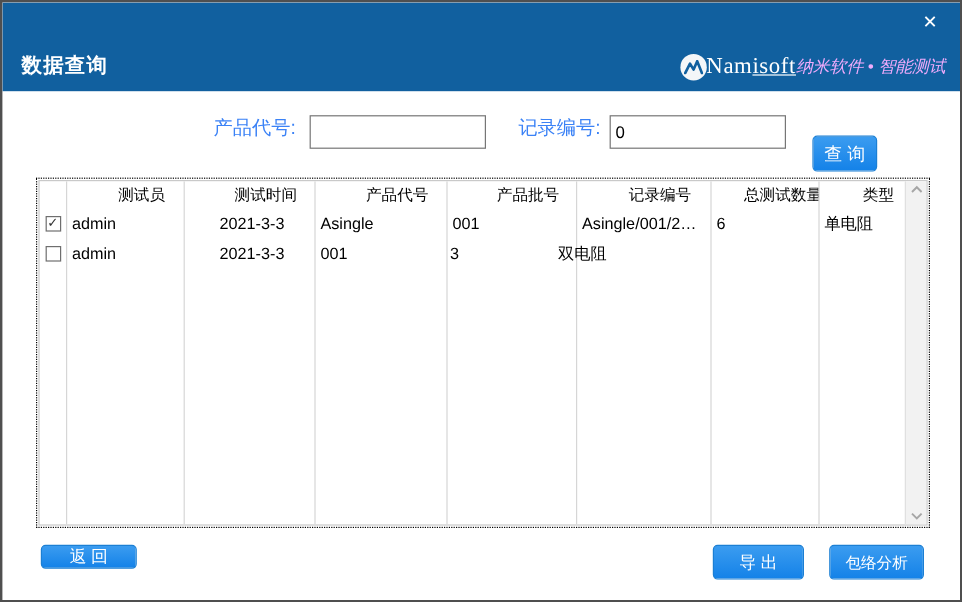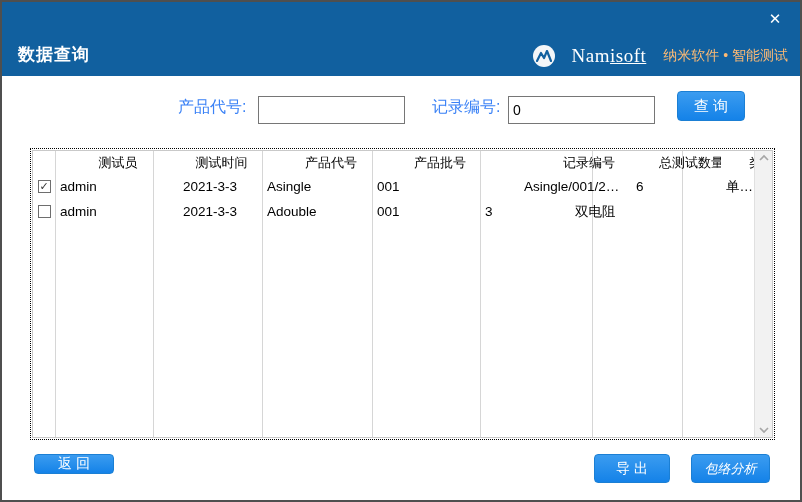--- a/index.html
+++ b/index.html
@@ -19,52 +19,52 @@
     position:absolute; left:16px; top:25px;
     font-size:17px; font-weight:bold; letter-spacing:1px;margin-top:16px;
   }
   .close-btn {
     position:absolute; right:14px; top:6px;
     font-size:15px; font-weight:bold; color:#fff; cursor:pointer;
     width:22px; height:22px; text-align:center; line-height:22px;
   }
   .brand {
     position:absolute; right:12px; bottom:9px;
-    display:flex; align-items:center; gap:17px;
+    display:flex; align-items:center; gap:0;
   }
   .brand-logo {
     width:22px; height:22px; border-radius:50%;
     background:#f4f6f8; display:flex; align-items:center; justify-content:center;
   }
   .brand-name {
     font-family:"Liberation Serif","DejaVu Serif",serif;
     font-size:19px; color:#fff; letter-spacing:0.5px;
   }
   .brand-name .tail { text-decoration:underline; }
-  .brand-tagline { font-size:14px; color:#fdba74; }
+  .brand-tagline { font-size:14px; color:#f0abfc;font-style:italic; }
 
   
   .search-label { position:absolute; font-size:16px; color:#3b82f6; top:95px; }
   #lbl-code { left:176px; }
   #lbl-batch { left:430px; }
   .search-input {
     position:absolute; top:94px; height:28px; width:147px;
     border:1px solid #767676; font-size:14px; padding:0 4px;
     font-family:"Liberation Sans","DejaVu Sans",sans-serif; outline:none;
   }
   #input-code { left:256px; }
   #input-batch { left:506px; }
 
   .btn {
     background:linear-gradient(#3b9cf0,#1482e8);
     border:1px solid #1b7fd4; border-radius:4px;
     color:#fff; cursor:pointer; text-align:center;
     font-family:"Liberation Sans","DejaVu Sans",sans-serif;
   }
-  #btn-query { position:absolute; left:675px; top:89px; width:68px; height:30px; font-size:15px; }
+  #btn-query { position:absolute; left:675px; top:111px; width:54px; height:30px; font-size:15px; }
 
   
   .table-wrap {
     position:absolute; left:28px; top:146px; width:745px; height:292px;
     border:1px dotted #000;
   }
   .table-inner {
     position:absolute; inset:1px; border:1px solid #c9c9c9;
     display:flex; background:#fff; overflow:hidden;
   }
@@ -75,40 +75,40 @@
   .th { text-align:center; color:#000; white-space:nowrap; overflow:hidden;padding-left:28px; }
   .td {
     text-align:left; padding-left:5px; font-size:13.5px; color:#000;
     white-space:nowrap; overflow:hidden; text-overflow:ellipsis;
   }
   .c0 { width:22px; flex:none; display:flex; justify-content:center; }
   .c1 { width:98px;  flex:none; }
   .c2 { width:109px; flex:none;text-align:center; }
   .c3 { width:110px; flex:none; }
   .c4 { width:108px; flex:none; }
-  .c5 { width:112px; flex:none;margin-left:39px; }
+  .c5 { width:112px; flex:none; }
   .c6 { width:90px;  flex:none; }
   .c7 { flex:1; }
   .cb {
     width:13px; height:13px; border:1px solid #6e6e6e; background:#fff;
     display:flex; align-items:center; justify-content:center;
     font-size:11px; color:#333; line-height:1; cursor:pointer;
   }
   .vscroll {
     width:18px; flex:none; background:#f2f2f2; border-left:1px solid #e0e0e0;
     display:flex; flex-direction:column; justify-content:space-between;
     align-items:center; padding:3px 0;
   }
   .scroll-arrow { width:10px; height:8px; cursor:pointer; }
   .scroll-arrow svg { display:block; }
 
   
   #btn-back     { position:absolute; left:32px;  top:452px; width:80px; height:20px; font-size:14px; }
   #btn-export   { position:absolute; left:592px; top:452px; width:76px; height:29px; font-size:14px; }
-  #btn-envelope { position:absolute; left:689px; top:452px; width:79px; height:29px; font-size:13px;font-style:italic; }
+  #btn-envelope { position:absolute; left:689px; top:452px; width:79px; height:29px; font-size:13px; }
 </style>
 </head>
 <body>
 
 <div class="window">
 
   <div class="titlebar">
     <div class="window-title">数据查询</div>
     <div class="close-btn">✕</div>
     <div class="brand">
@@ -159,21 +159,20 @@
             <div class="td c5">Asingle/001/2…</div>
             <div class="td c6">6</div>
             <div class="td c7">单电阻</div>
           </div>
           <div class="trow" style="top: 48px; height: 25px;">
             <div class="c0">
               <div class="cb"></div>
             </div>
             <div class="td c1">admin</div>
             <div class="td c2">2021-3-3</div>
-            <div class="td c3">Adouble</div>
             <div class="td c4">001</div>
             <div class="td c6">3</div>
             <div class="td c7">双电阻</div>
           </div>
         </div>
       <div class="vscroll">
         <span class="scroll-arrow">
           <svg width="10" height="8" viewBox="0 0 10 8">
               <polyline points="1,6 5,2 9,6" fill="none" stroke="#a6a6a6" stroke-width="1.6"></polyline>
             </svg>

